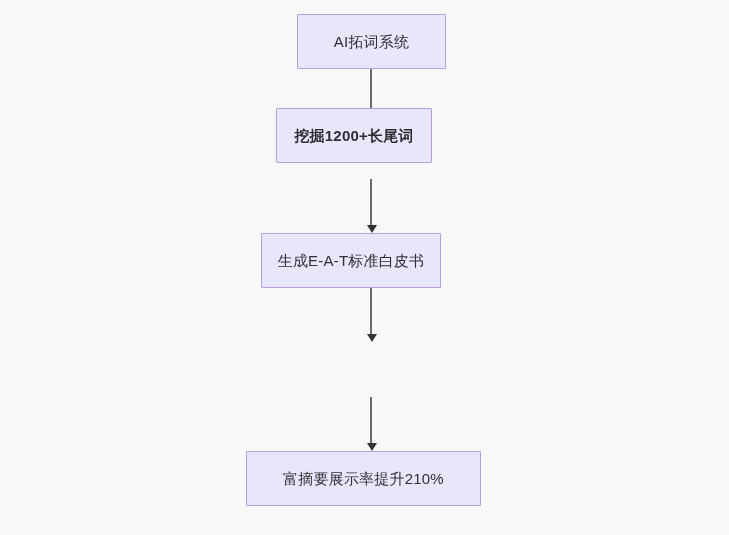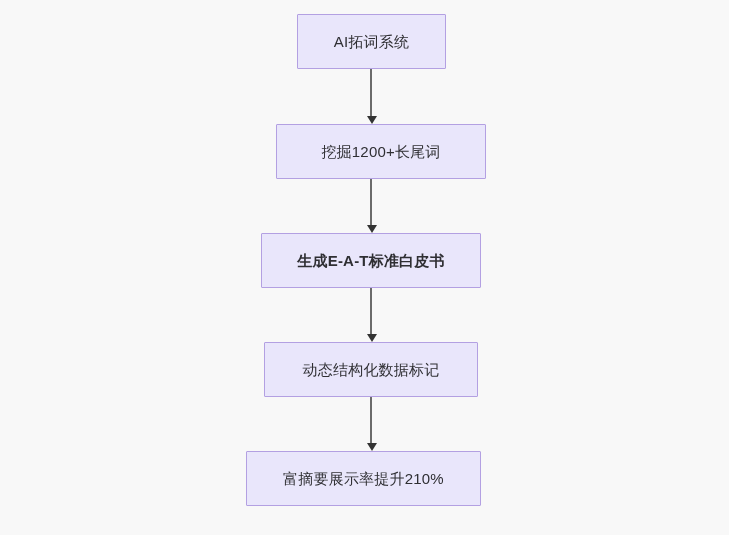--- a/index.html
+++ b/index.html
@@ -80,29 +80,26 @@
   </div>
   <div class="edge" id="edge-4" style="left: 371px; top: 397px; height: 54px;">
     <div class="edge-line" style="height: 47px;"></div>
     <div class="edge-head"></div>
   </div>
 
   <div class="node" id="node-1" style="left: 297px; top: 14px; width: 149px; height: 55px;">
     <span class="node-label">AI拓词系统</span>
   </div>
 
-  <div class="node" id="node-2" style="left: 276px; top: 124px; width: 210px; height: 55px;">
+  <div class="node" id="node-2" style="left: 276px; top: 108px; width: 156px; height: 55px; font-weight: bold;">
     <span class="node-label">挖掘1200+长尾词</span>
   </div>
 
-  <div class="node" id="node-3" style="left: 261px; top: 233px; width: 220px; height: 55px; font-weight: bold;">
+  <div class="node" id="node-3" style="left: 261px; top: 233px; width: 180px; height: 55px;">
     <span class="node-label">生成E-A-T标准白皮书</span>
   </div>
 
-  <div class="node" id="node-4" style="left: 264px; top: 342px; width: 214px; height: 55px;">
-    <span class="node-label">动态结构化数据标记</span>
-  </div>
 
   <div class="node" id="node-5" style="left: 246px; top: 451px; width: 235px; height: 55px;">
     <span class="node-label">富摘要展示率提升210%</span>
   </div>
 
 </div>
 
 </body></html>

